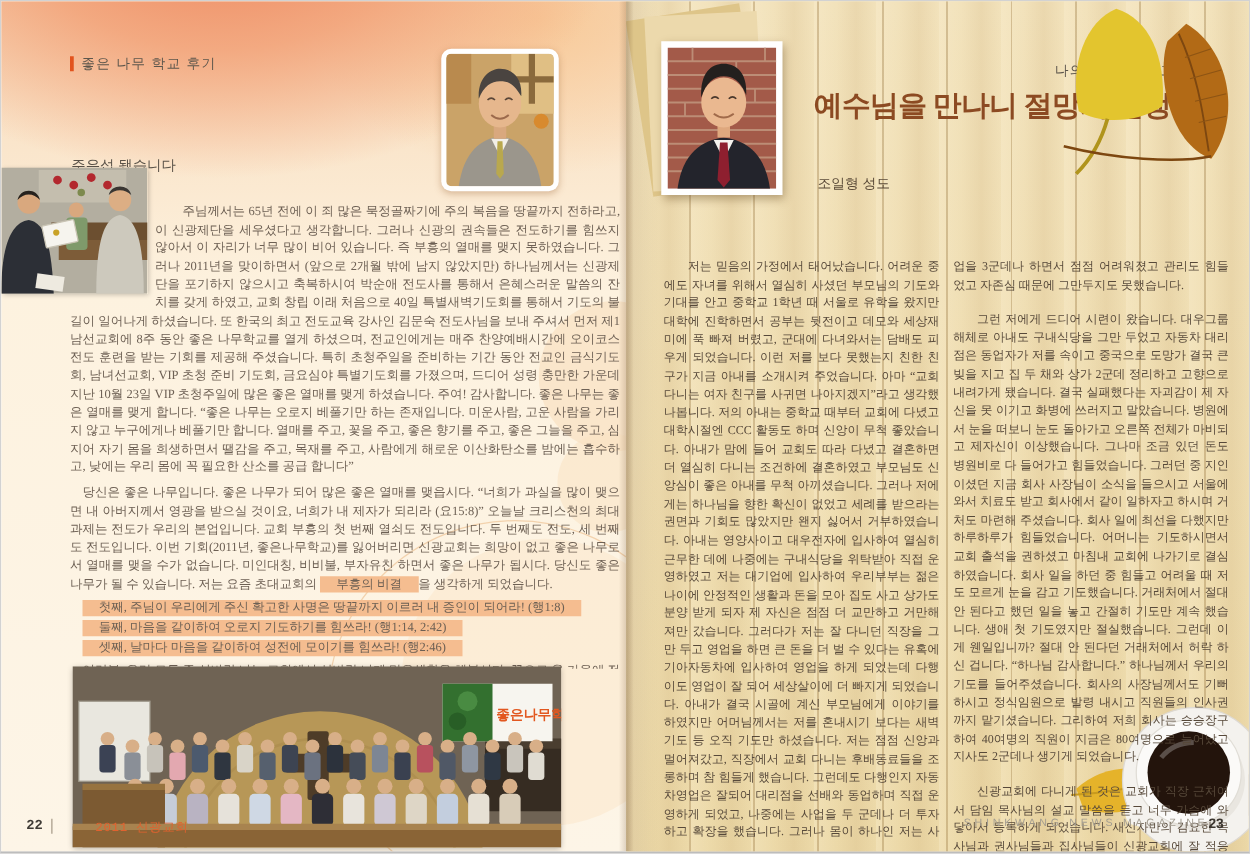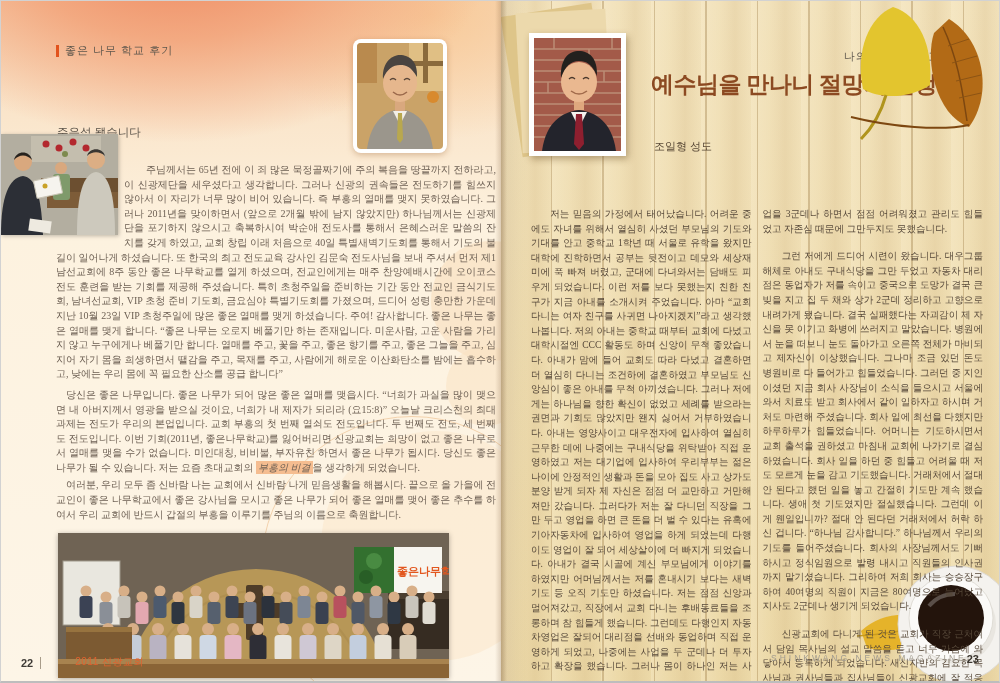--- a/index.html
+++ b/index.html
@@ -38,28 +38,28 @@
   .portrait-elder{position:absolute;left:352px;top:38px;width:86px;height:106px;background:#fff;
     padding:4px;border-radius:8px;box-shadow:0 2px 6px rgba(150,90,40,.35);}
   .portrait-elder svg{display:block;border-radius:4px;}
   .cert-photo{position:absolute;left:0;top:133px;width:117px;height:101px;box-shadow:1px 1px 4px rgba(0,0,0,.25);}
   .body-text{position:absolute;left:55px;top:162px;width:440px;height:372px;overflow:hidden;
     font-size:10px;line-height:14.6px;color:#6d6054;text-align:justify;z-index:2;}
   .float-spacer{float:left;width:68px;height:76px;}
   .body-text p{margin:0;}
   .p1{text-indent:2.2em;}
   .p2{margin-top:6px !important;text-indent:1em;}
-  .hl{background:#f5bd90;padding:1px 2px;font-style:italic;}
+  .hl{background:#f5bd90;padding:1px 13px;}
   .bullets{margin:4px 0 4px 10px;}
   .bullets div{line-height:15.6px;}
   .p3{margin-top:3px !important;text-indent:1em;}
   .group-photo{position:absolute;left:57px;top:532px;width:391px;height:145px;z-index:3;
     box-shadow:0 1px 5px rgba(0,0,0,.3);}
-  .footer-l{position:absolute;left:20px;top:654px;z-index:6;display:flex;align-items:flex-end;gap:7px;
-    font-family:Liberation Sans, sans-serif;}
+  .footer-l{position:absolute;left:20px;top:654px;z-index:6;display:flex;align-items:flex-start;gap:7px;
+    font-family:Liberation Mono, monospace;}
   .footer-l .pg{font-size:11px;font-weight:700;color:#3f3b36;}
   .footer-l .sep{width:1px;height:12px;background:#a89c8a;}
   .footer-l .brand{font-size:10px;color:#e0622f;letter-spacing:.5px;margin-left:27px;}
   
   .paper1,.paper2{position:absolute;background:#e2cc96;}
   .paper1{left:10px;top:8px;width:92px;height:142px;transform:rotate(-9deg);background:#dec589;}
   .paper2{left:18px;top:10px;width:90px;height:140px;transform:rotate(-3deg);background:#ecd9ac;}
   .author-photo{position:absolute;left:28px;top:32px;width:87px;height:113px;background:#fff;
     padding:5px;box-shadow:2px 3px 7px rgba(90,60,20,.4);}
   .title-r{position:absolute;left:150px;top:68px;margin:0;font-size:23px;font-weight:700;
@@ -138,20 +138,25 @@
         <rect x="34" y="44" width="26" height="18" rx="1" fill="#f6f4ee" stroke="#c9c4b4" transform="rotate(-12 47 53)"></rect>
         <circle cx="44" cy="52" r="2.5" fill="#c9a227"></circle>
         <rect x="28" y="86" width="22" height="12" fill="#eeeae0" transform="rotate(8 39 92)"></rect>
       </svg>
     </div>
 
     <div class="body-text">
       <div class="float-spacer"></div>
       <p class="p1">주님께서는 65년 전에 이 죄 많은 묵정골짜기에 주의 복음을 땅끝까지 전하라고, 이 신광제단을 세우셨다고 생각합니다. 그러나 신광의 권속들은 전도하기를 힘쓰지 않아서 이 자리가 너무 많이 비어 있습니다. 즉 부흥의 열매를 맺지 못하였습니다. 그러나 2011년을 맞이하면서 (앞으로 2개월 밖에 남지 않았지만) 하나님께서는 신광제단을 포기하지 않으시고 축복하시여 박순애 전도사를 통해서 은혜스러운 말씀의 잔치를 갖게 하였고, 교회 창립 이래 처음으로 40일 특별새벽기도회를 통해서 기도의 불길이 일어나게 하셨습니다. 또 한국의 최고 전도교육 강사인 김문숙 전도사님을 보내 주셔서 먼저 제1남선교회에 8주 동안 좋은 나무학교를 열게 하셨으며, 전교인에게는 매주 찬양예배시간에 오이코스 전도 훈련을 받는 기회를 제공해 주셨습니다. 특히 초청주일을 준비하는 기간 동안 전교인 금식기도회, 남녀선교회, VIP 초청 준비 기도회, 금요심야 특별기도회를 가졌으며, 드디어 성령 충만한 가운데 지난 10월 23일 VIP 초청주일에 많은 좋은 열매를 맺게 하셨습니다. 주여! 감사합니다. 좋은 나무는 좋은 열매를 맺게 합니다. “좋은 나무는 오로지 베풀기만 하는 존재입니다. 미운사람, 고운 사람을 가리지 않고 누구에게나 베풀기만 합니다. 열매를 주고, 꽃을 주고, 좋은 향기를 주고, 좋은 그늘을 주고, 심지어 자기 몸을 희생하면서 땔감을 주고, 목재를 주고, 사람에게 해로운 이산화탄소를 밤에는 흡수하고, 낮에는 우리 몸에 꼭 필요한 산소를 공급 합니다”</p>
       <p class="p2"><span>당신은 좋은 나무입니다. 좋은 나무가 되어 많은 좋은 열매를 맺읍시다. “너희가 과실을 많이 맺으면 내 아버지께서 영광을 받으실 것이요, 너희가 내 제자가 되리라 (요15:8)” 오늘날 크리스천의 최대과제는 전도가 우리의 본업입니다. 교회 부흥의 첫 번째 열쇠도 전도입니다. 두 번째도 전도, 세 번째도 전도입니다. 이번 기회(2011년, 좋은나무학교)를 잃어버리면 신광교회는 희망이 없고 좋은 나무로서 열매를 맺을 수가 없습니다. 미인대칭, 비비불, 부자유친 하면서 좋은 나무가 됩시다. 당신도 좋은 나무가 될 수 있습니다. 저는 요즘 초대교회의 </span><span class="hl">부흥의 비결</span><span>을 생각하게 되었습니다.</span></p>
+      <div class="bullets">
+        <div><span class="hl">첫째, 주님이 우리에게 주신 확고한 사명은 땅끝까지 이르러 내 증인이 되어라! (행1:8)</span></div>
+        <div><span class="hl">둘째, 마음을 같이하여 오로지 기도하기를 힘쓰라! (행1:14, 2:42)</span></div>
+        <div><span class="hl">셋째, 날마다 마음을 같이하여 성전에 모이기를 힘쓰라! (행2:46)</span></div>
+      </div>
       <p class="p3">여러분, 우리 모두 좀 신바람 나는 교회에서 신바람 나게 믿음생활을 해봅시다. 끝으로 올 가을에 전교인이 좋은 나무학교에서 좋은 강사님을 모시고 좋은 나무가 되어 좋은 열매를 맺어 좋은 추수를 하여서 우리 교회에 반드시 갑절의 부흥을 이루기를 주님의 이름으로 축원합니다.</p>
     </div>
 
     <div class="group-photo">
       <svg width="391" height="145" viewBox="0 0 391 145">
         <rect width="391" height="145" fill="#6f6354"></rect>
         <circle cx="198" cy="168" r="132" fill="#b79757"></circle>
         <circle cx="198" cy="168" r="110" fill="none" stroke="#a8874a" stroke-width="2" opacity=".5"></circle>
         <rect x="188" y="52" width="17" height="55" rx="2" fill="#4e3c28"></rect>
         <rect x="170" y="70" width="53" height="15" rx="2" fill="#4e3c28"></rect>

